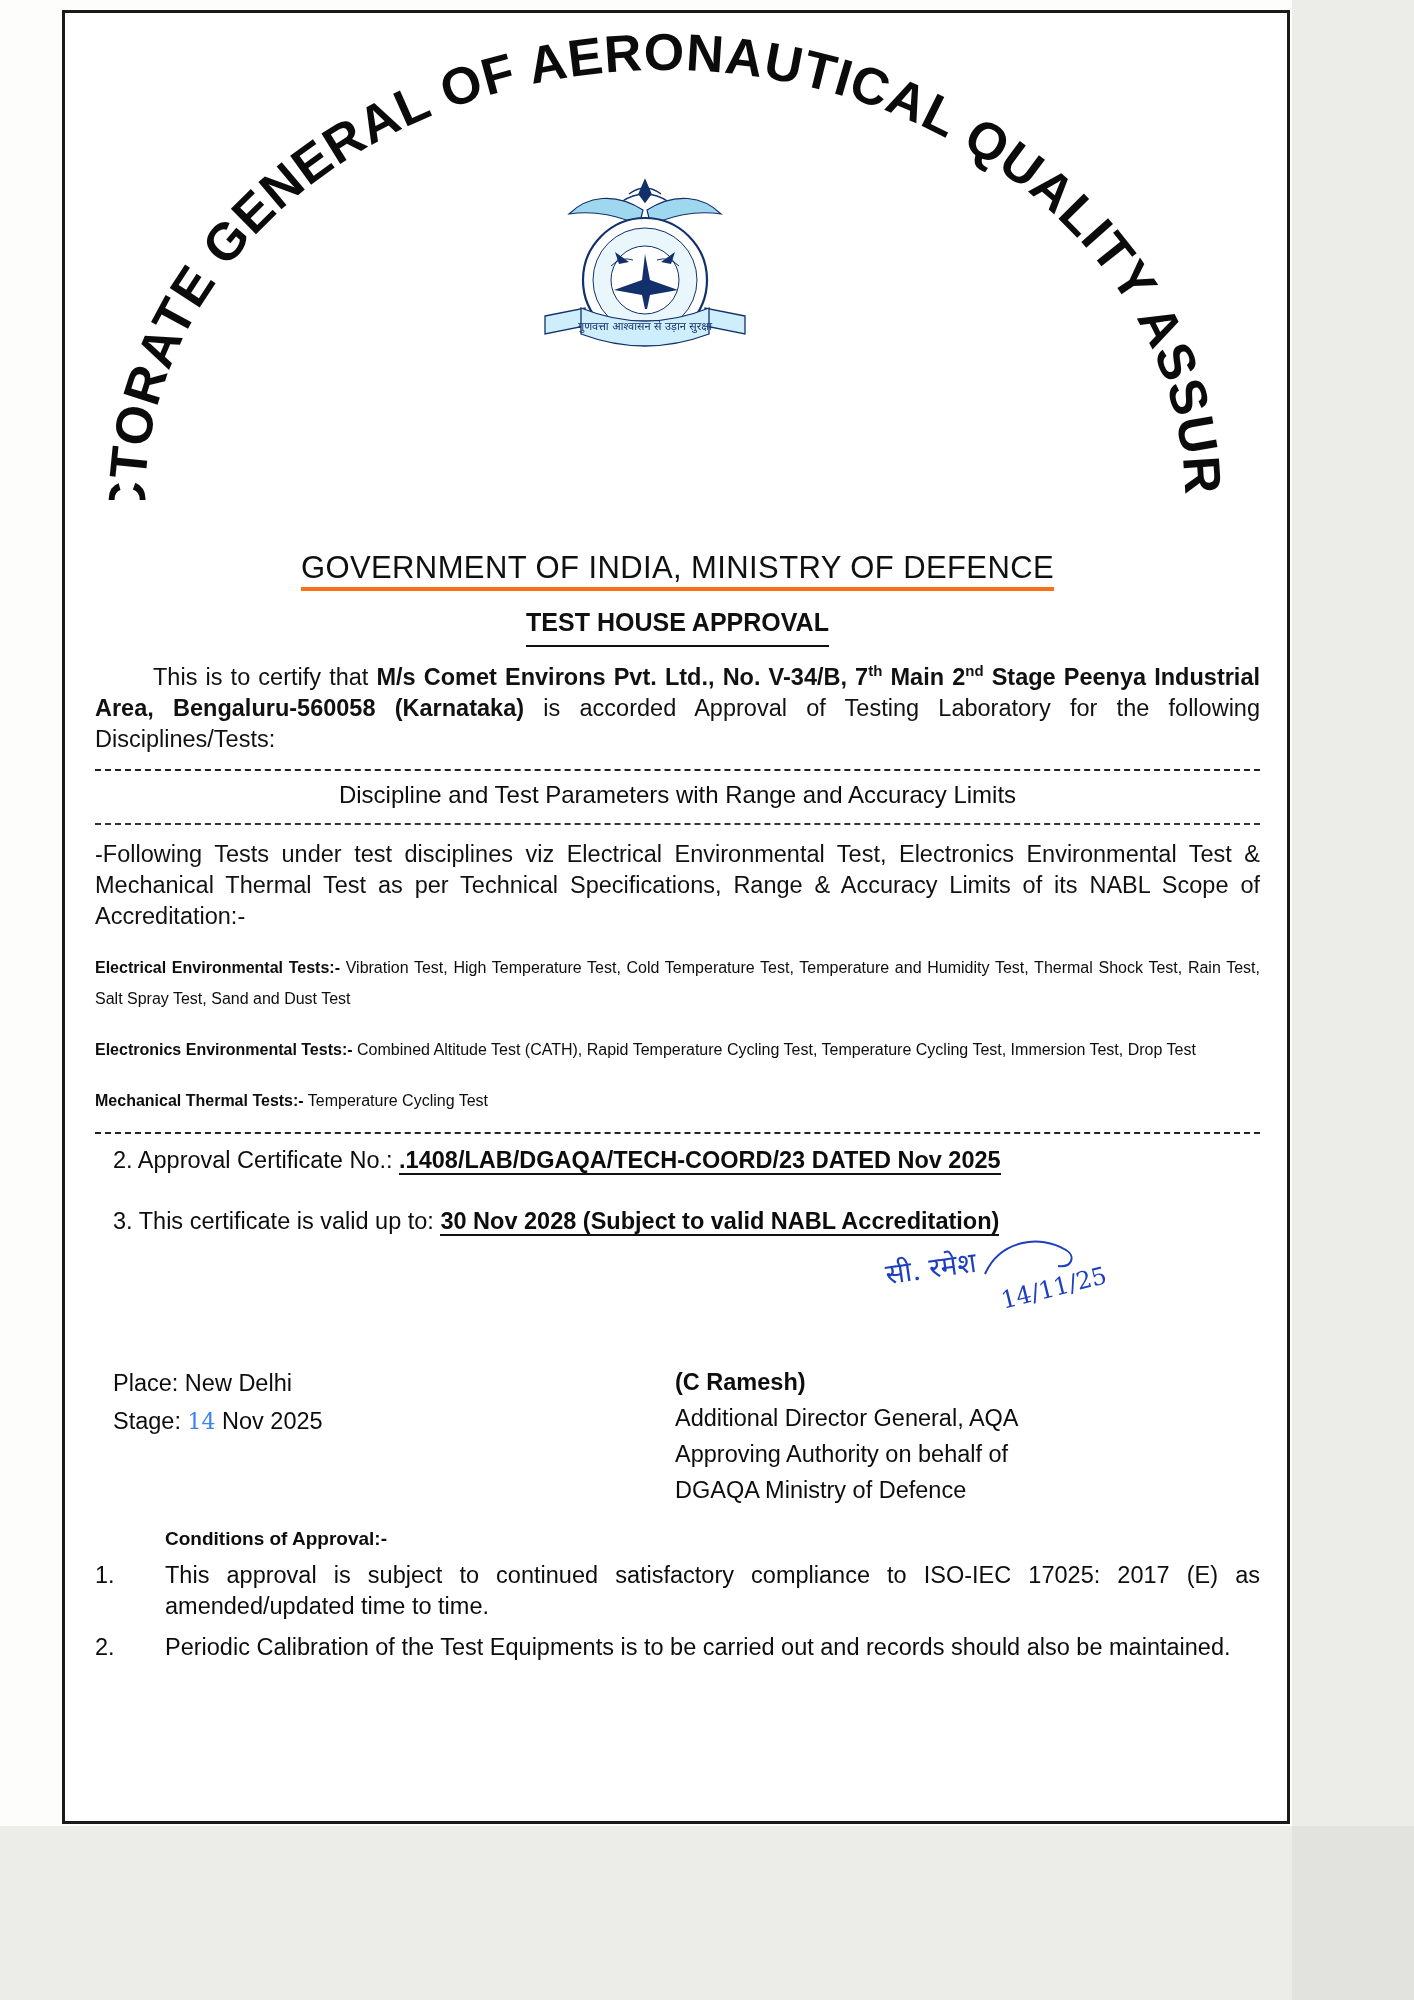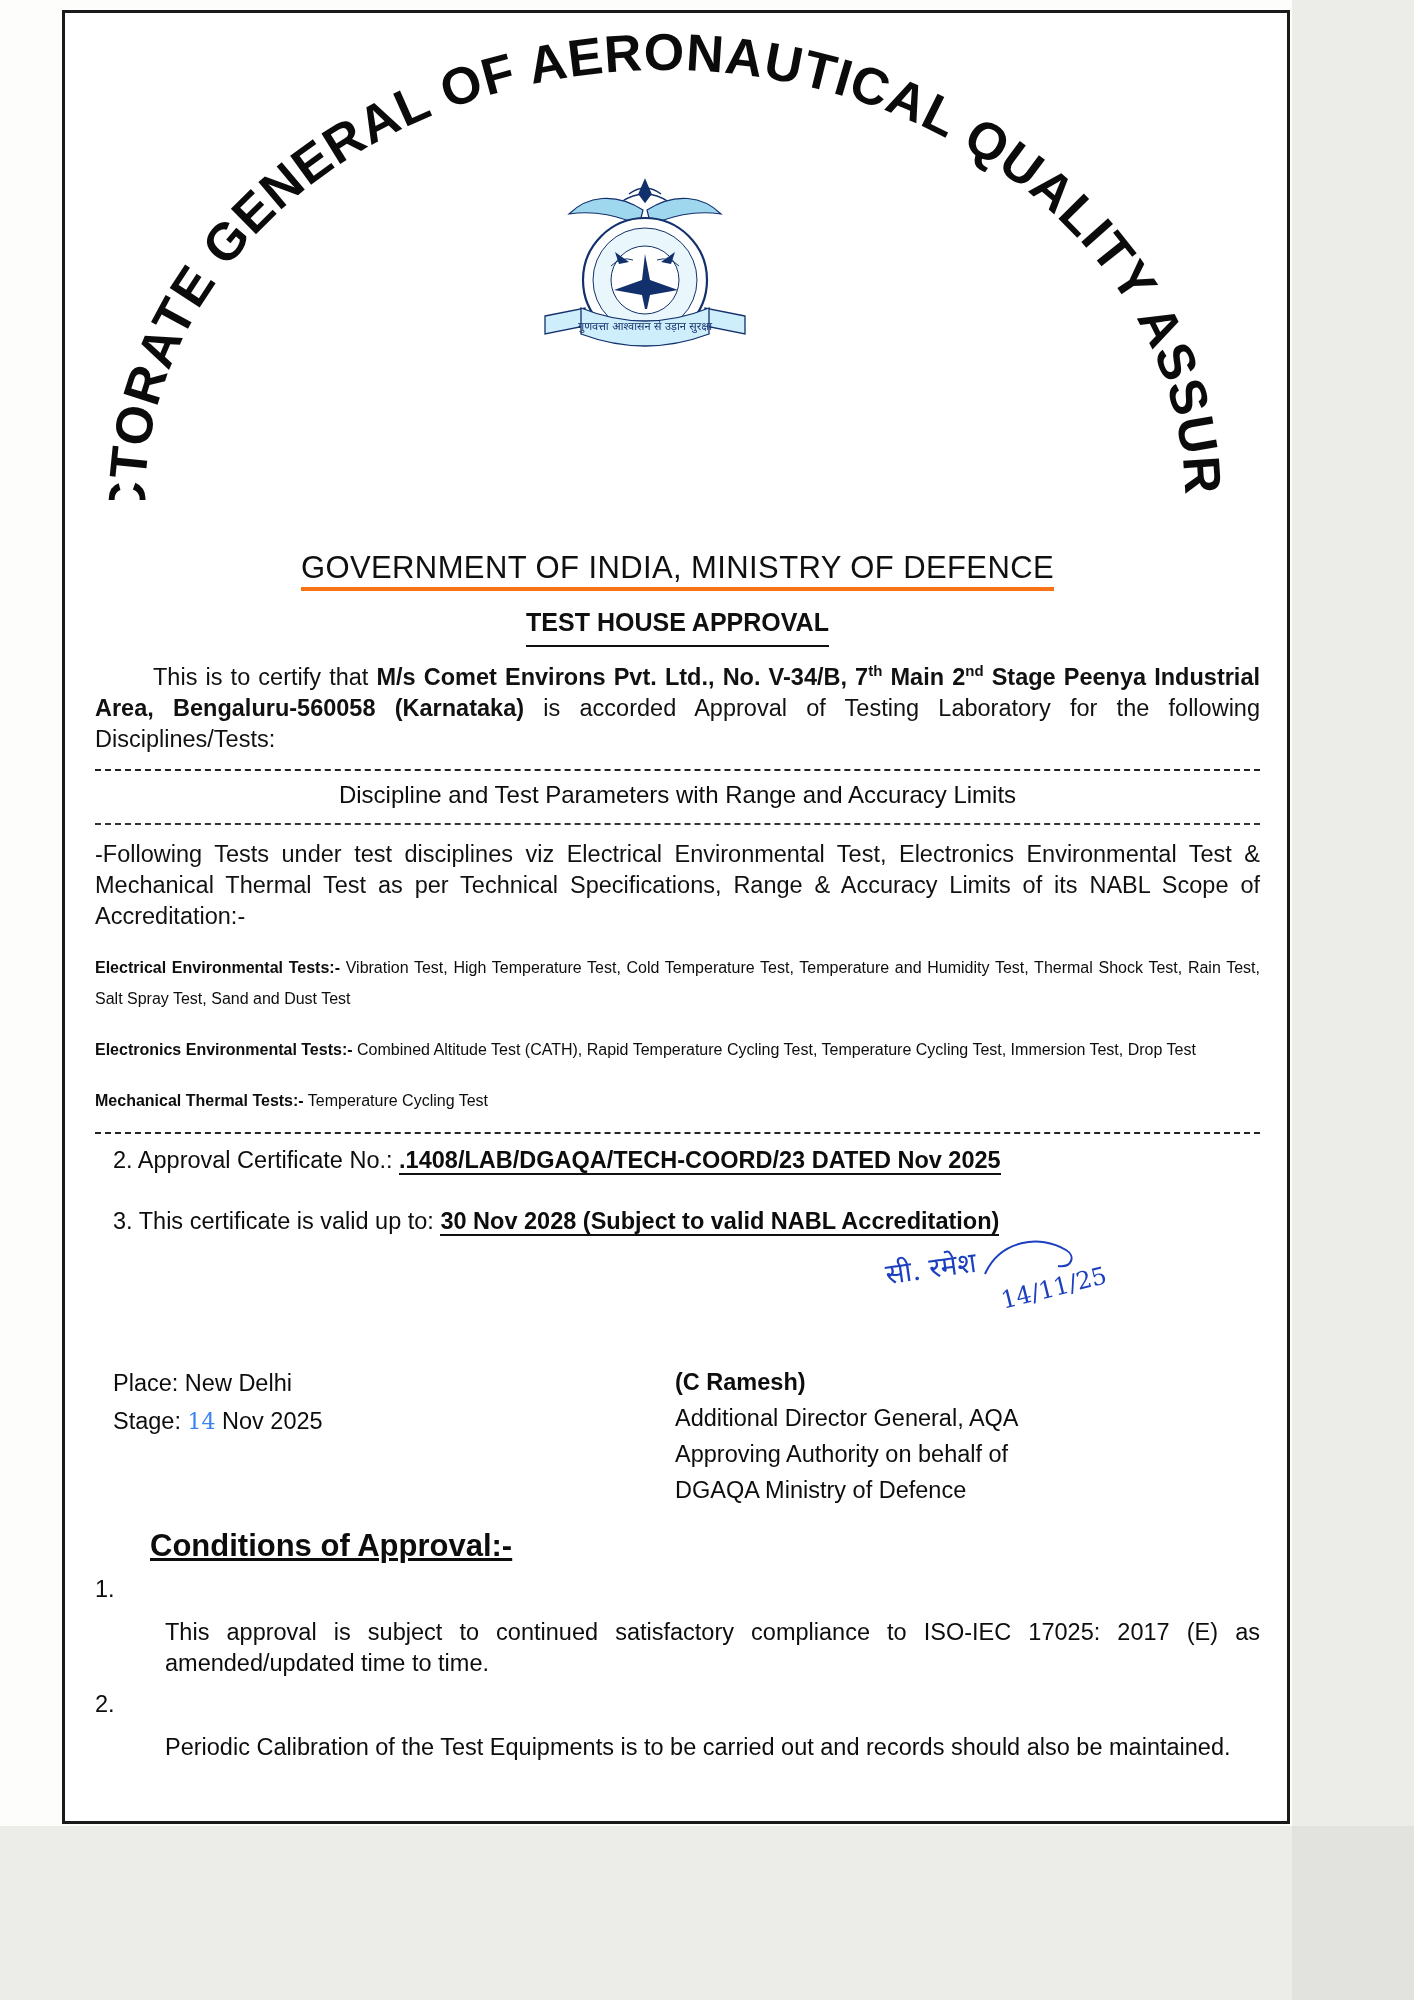--- a/index.html
+++ b/index.html
@@ -184,33 +184,32 @@
   }
   .name-bold { font-weight: bold; }
   .date-hand {
     font-family: "DejaVu Serif", serif;
     color: #3b82f6;
     font-size: 22px;
   }
 
   
   .cond-title {
-    font-size: 31px;
+    font-size: 19px;
     font-weight: bold;
-    text-decoration: underline;
-    margin: 20px 0 2px 55px;
+    margin: 20px 0 2px 70px;
   }
   .cond-row {
     display: flex;
     font-size: 23.5px;
     line-height: 31px;
     margin-top: 10px;
   }
   .cond-num { width: 70px; flex: none; }
-  .cond-text { flex: 1; text-align: justify; margin-top: 43px; }
+  .cond-text { flex: 1; text-align: justify; }
 
   
   .scan-mark {
     position: absolute;
     background: #d8d8d2;
     opacity: .45;
   }
 </style>
 </head>
 <body>

